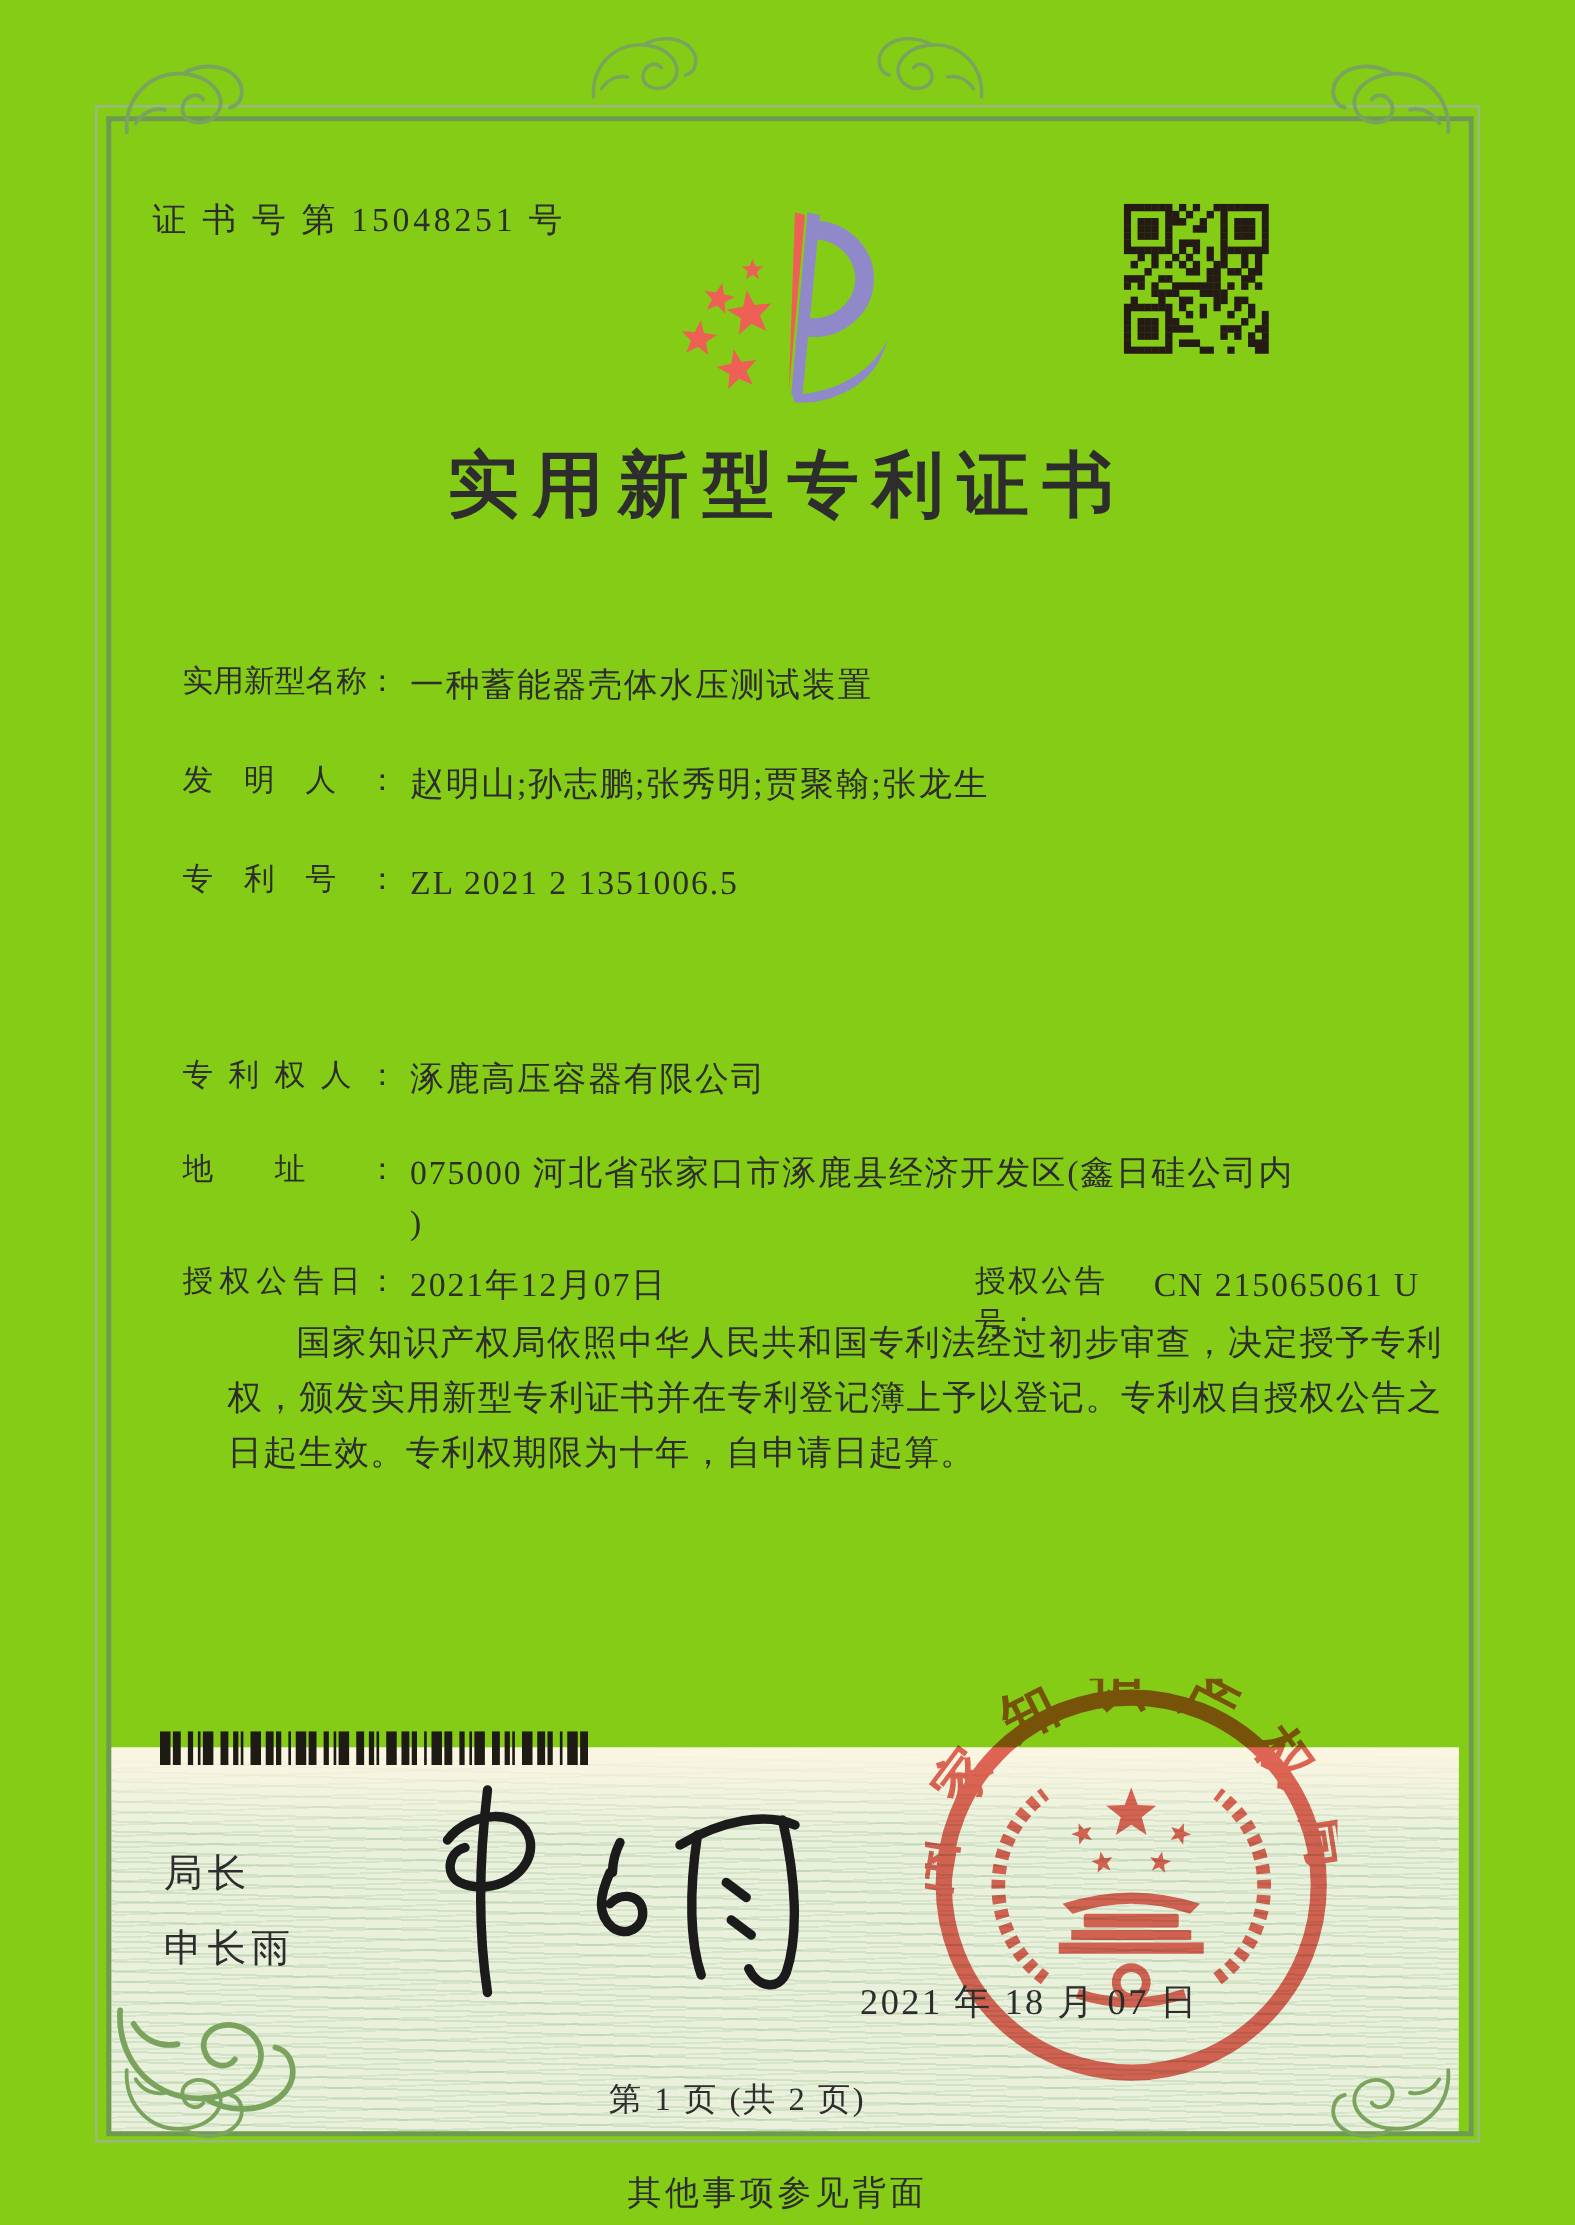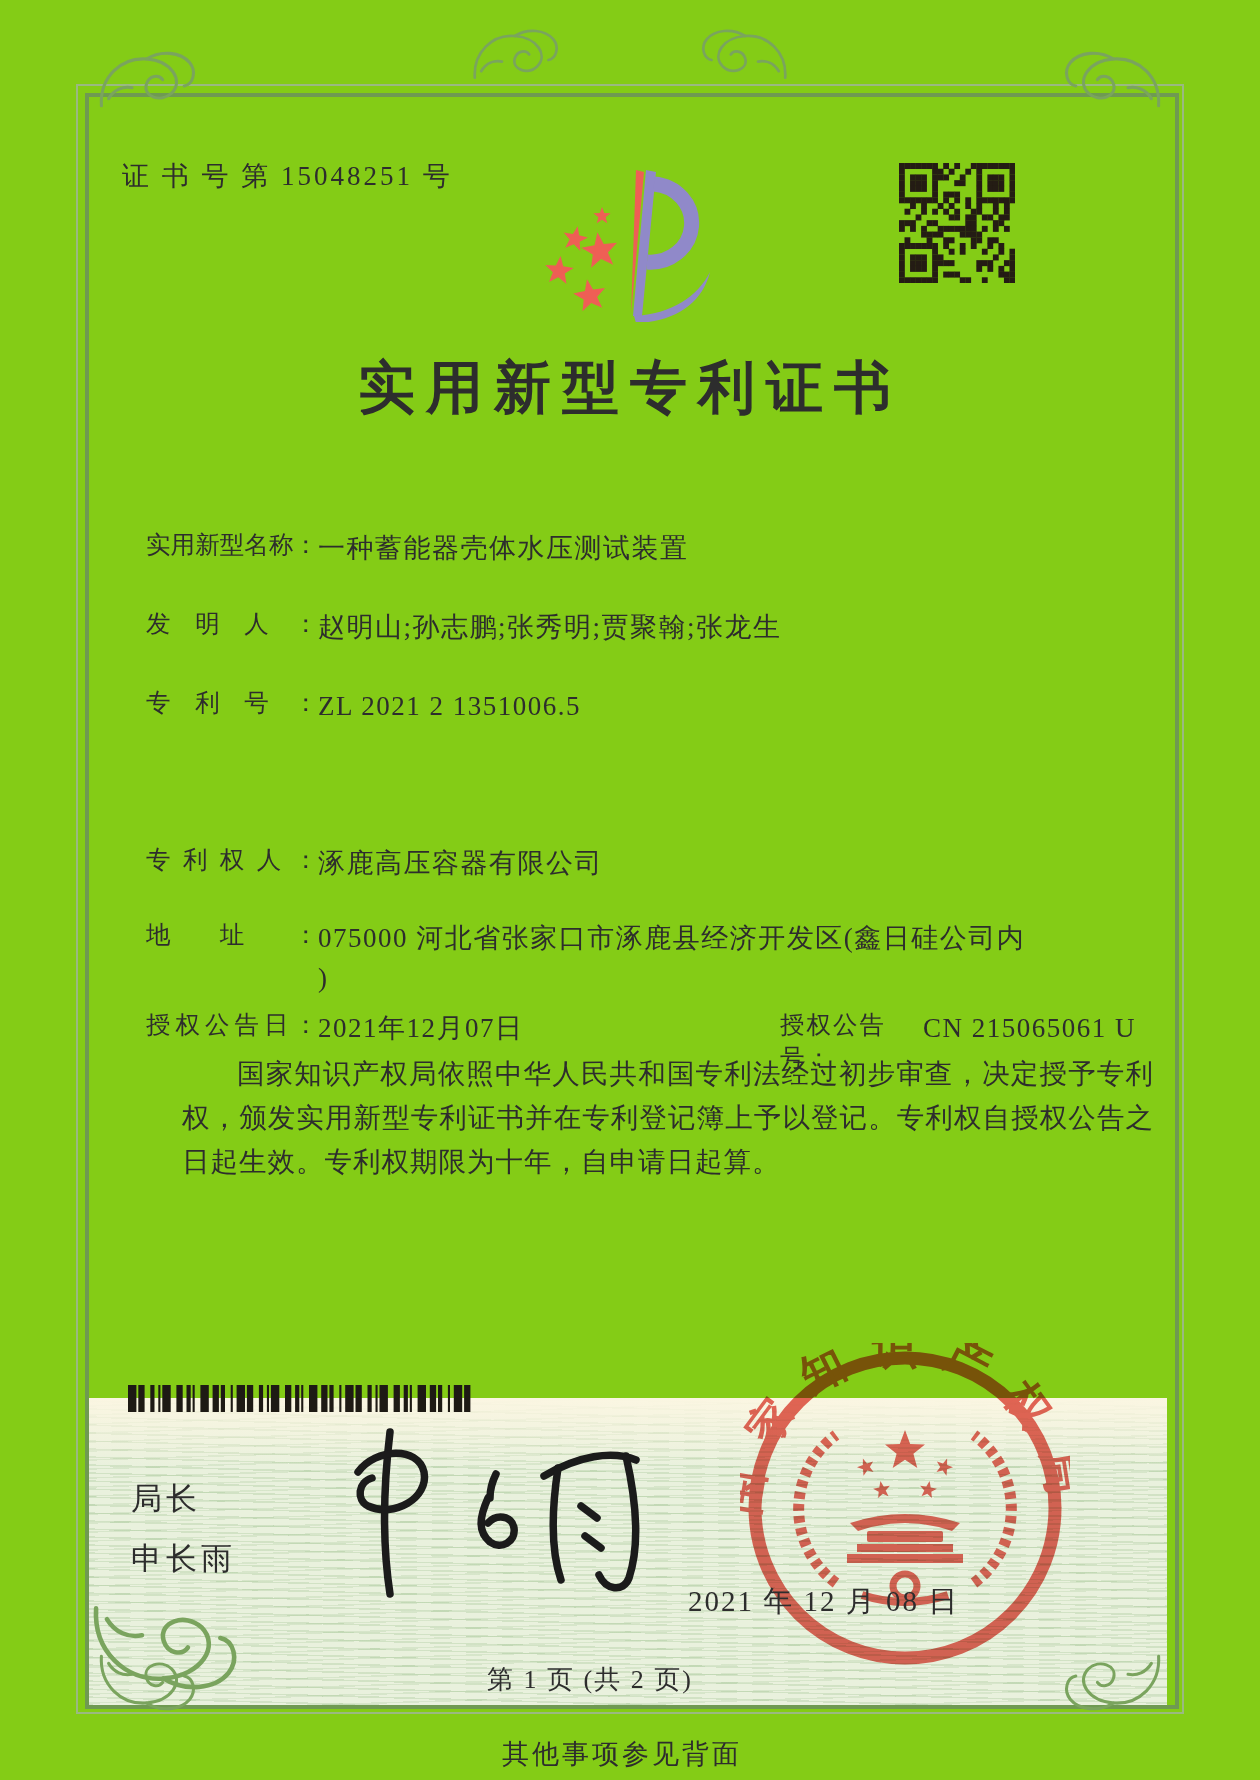--- a/index.html
+++ b/index.html
@@ -29,21 +29,21 @@
   .cert-no{position:absolute;left:122px;top:158px;font-size:27px;letter-spacing:3px;z-index:5;}
   .logo{position:absolute;left:540px;top:144px;width:175px;height:178px;z-index:5;}
   .qr{position:absolute;left:899px;top:163px;width:116px;height:120px;z-index:5;}
   .title{position:absolute;left:0;top:350px;width:1260px;text-align:center;
     font-size:57px;font-weight:700;letter-spacing:11px;z-index:5;}
   
   .row{position:absolute;left:146px;display:flex;align-items:flex-start;
     font-size:27px;letter-spacing:1.5px;z-index:5;}
   .row .lbl{flex:0 0 172px;width:172px;font-size:24.5px;letter-spacing:0;
     text-align:justify;text-align-last:justify;display:inline-block;}
-  .row .val{white-space:pre-line;max-width:790px;line-height:40px;}
+  .row .val{margin-left:10px;white-space:pre-line;max-width:790px;line-height:40px;}
   .grant-right{position:absolute;left:634px;top:0;display:flex;}
   .grant-right .lbl2{font-size:24.5px;letter-spacing:2px;}
   .grant-right .val{margin-left:10px;white-space:nowrap;}
   
   .paras{position:absolute;left:146px;top:1052px;width:972px;z-index:5;margin-left:36px;}
   .paras p{margin:0;font-size:27.5px;line-height:44px;text-indent:2em;
     text-align:justify;letter-spacing:1px;}
   
   .barcode{position:absolute;left:128px;top:1385px;width:346px;height:27px;z-index:5;}
   .signer-title{position:absolute;left:131px;top:1478px;font-size:31px;letter-spacing:4px;z-index:5;}
@@ -433,18 +433,18 @@
         <rect x="117" y="201" width="96" height="8"></rect>
         <rect x="107" y="211" width="116" height="9"></rect>
       </g>
       <path d="M96,240 A92,92 0 0 1 96,92" fill="none" stroke-width="11" stroke-dasharray="7 5"></path>
       <path d="M234,240 A92,92 0 0 0 234,92" fill="none" stroke-width="11" stroke-dasharray="7 5"></path>
       <circle cx="165" cy="243" r="12" fill="none" stroke-width="7"></circle>
       <path d="M122,252 Q165,266 208,252" fill="none" stroke-width="8"></path>
     </g>
   </svg>
 
-  <div class="seal-date">2021 年 12 月 08 日</div>
+  <div class="seal-date">2021 年 18 月 07 日</div>
 
   <div class="page-indicator">第 1 页 (共 2 页)</div>
   <div class="back-note">其他事项参见背面</div>
 
 </div>
 
 </body></html>

